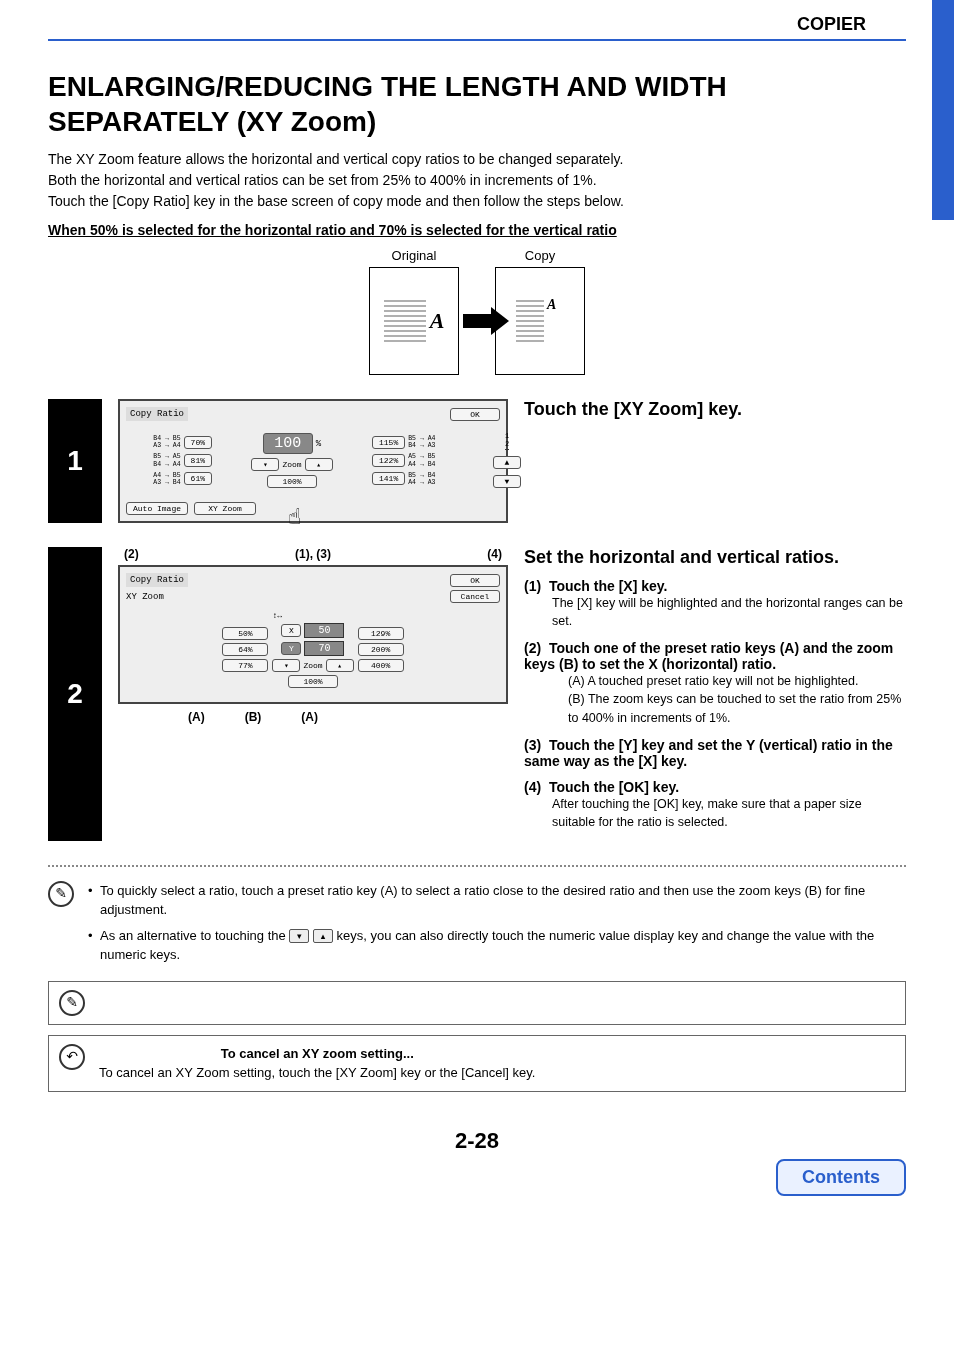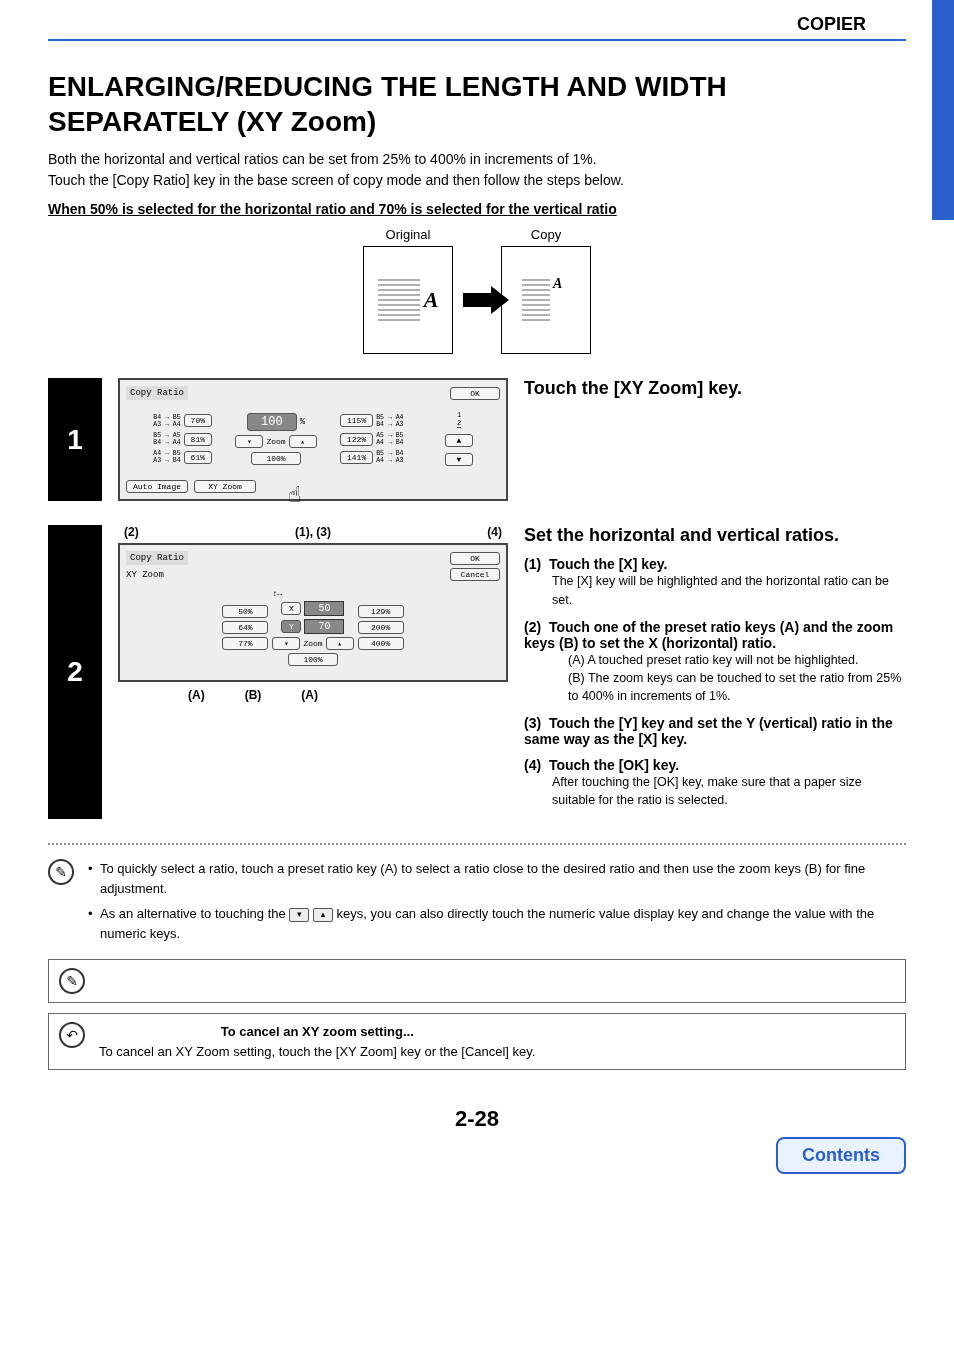--- a/index.html
+++ b/index.html
@@ -35,21 +35,21 @@
   }
   .intro p { font-size: 14px; line-height: 1.5; }
   .intro { margin-bottom: 8px; }
   .subhead { font-weight: bold; font-size: 14px; margin: 10px 0 8px; text-decoration: underline; }
 
   
   .diagram-oc {
     display: flex;
     justify-content: center;
     align-items: flex-start;
-    gap: 24px;
+    gap: 18px;
     margin: 10px 0 24px;
   }
   .oc-col { text-align: center; font-size: 13px; }
   .page-box {
     border: 1px solid #000;
     width: 90px; height: 108px;
     background: #fff;
     margin-top: 4px;
     padding: 8px 10px;
     display: flex; align-items: center; justify-content: center;
@@ -121,21 +121,21 @@
     font-size:8px;
     min-width:28px;
     font-family: "Courier New", monospace;
     text-align: center;
   }
   .btn.dark { background:#888; color:#fff; }
   .p1-body {
     padding:12px 6px 6px;
     display:grid;
     grid-template-columns: 80px 120px 100px 30px;
-    gap:4px;
+    gap:20px;
     align-items:center;
   }
   .col { display:flex; flex-direction:column; gap:4px; align-items:center; }
   .pair { display:flex; align-items:center; gap:3px; font-size:7px; }
   .tiny { font-size:6.5px; line-height:1.1; }
   .panel-footer {
     display:flex; gap:6px; margin-top:8px;
   }
   .hand-cursor {
     position:absolute;
@@ -223,20 +223,21 @@
 </head>
 <body>
 
 <div class="blue-edge"></div>
 
 <div class="header-area">
   <div class="section-label">COPIER</div>
   <hr class="hr-blue">
   <h1>ENLARGING/REDUCING THE LENGTH AND WIDTH SEPARATELY (XY Zoom)</h1>
   <div class="intro">
+    <p>The XY Zoom feature allows the horizontal and vertical copy ratios to be changed separately.</p>
     <p>Both the horizontal and vertical ratios can be set from 25% to 400% in increments of 1%.</p>
     <p>Touch the [Copy Ratio] key in the base screen of copy mode and then follow the steps below.</p>
   </div>
   <div class="subhead">When 50% is selected for the horizontal ratio and 70% is selected for the vertical ratio</div>
 
   <div class="diagram-oc">
     <div class="oc-col">
       <div>Original</div>
       <div class="page-box">
         <div style="display:flex;align-items:center;gap:4px;">
@@ -301,21 +302,21 @@
                 <span class="btn">81%</span>
               </div>
             <div class="pair">
                 <span class="tiny" style="white-space:pre;">A4 → B5
 A3 → B4</span>
                 <span class="btn">61%</span>
               </div>
           </div>
           <div class="col">
             <div style="display:flex;gap:3px;align-items:center;">
-              <span class="btn dark" style="min-width:50px;font-size:12px;">100</span>
+              <span class="btn dark" style="min-width:50px;font-size:15px;">100</span>
               <span>%</span>
             </div>
             <div style="display:flex;gap:3px;align-items:center;">
               <span class="btn">▾</span>
               <span style="font-size:8px;">Zoom</span>
               <span class="btn">▴</span>
             </div>
             <span class="btn" style="min-width:50px;">100%</span>
           </div>
           <div class="col" style="align-items:flex-start;">
@@ -408,21 +409,21 @@
       <div class="callouts-bot">
         <span>(A)</span>
         <span>(B)</span>
         <span>(A)</span>
       </div>
     </div>
     <div class="step-text">
       <h2>Set the horizontal and vertical ratios.</h2>
       <div class="substep">
         <div class="substep-label"><span>(1)</span>&nbsp;&nbsp;<span>Touch the [X] key.</span></div>
-        <div class="substep-body">The [X] key will be highlighted and the horizontal ratio can be set.</div>
+        <div class="substep-body">The [X] key will be highlighted and the horizontal ranges can be set.</div>
       </div>
       <div class="substep">
         <div class="substep-label"><span>(2)</span>&nbsp;&nbsp;<span>Touch one of the preset ratio keys (A) and the zoom keys (B) to set the X (horizontal) ratio.</span></div>
         <div class="substep-ol">
           <div>(A)  A touched preset ratio key will not be highlighted.</div>
           <div>(B)  The zoom keys can be touched to set the ratio from 25% to 400% in increments of 1%.</div>
         </div>
       </div>
       <div class="substep">
         <div class="substep-label"><span>(3)</span>&nbsp;&nbsp;<span>Touch the [Y] key and set the Y (vertical) ratio in the same way as the [X] key.</span></div>

